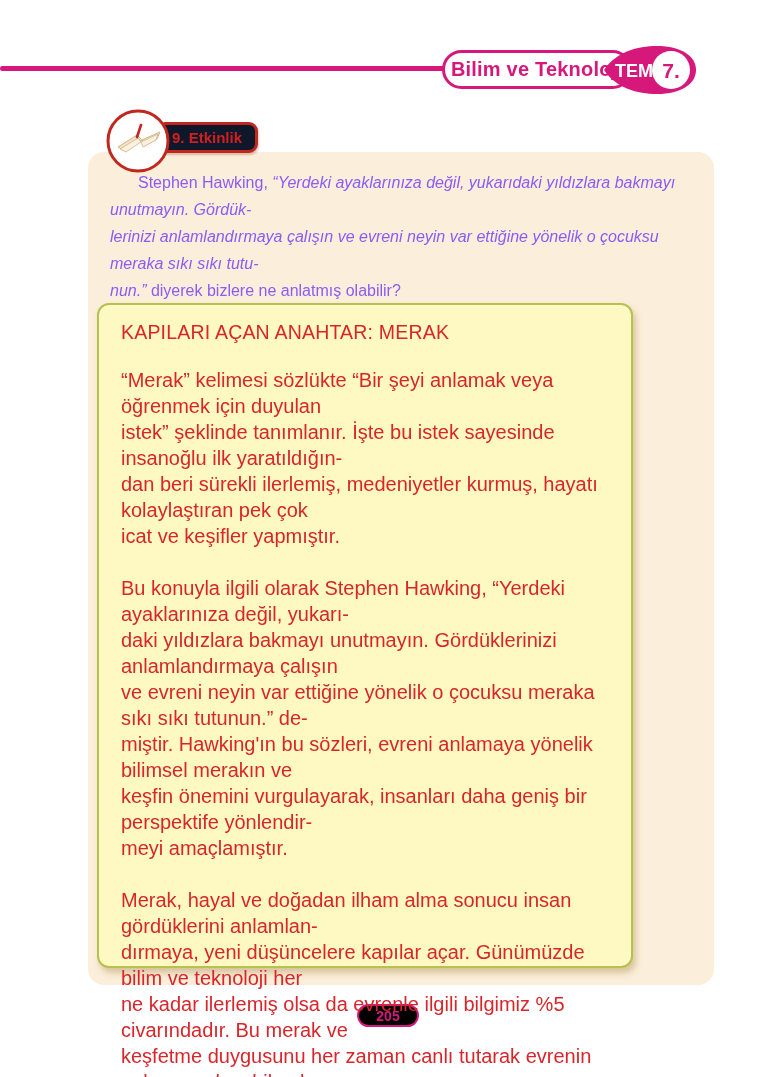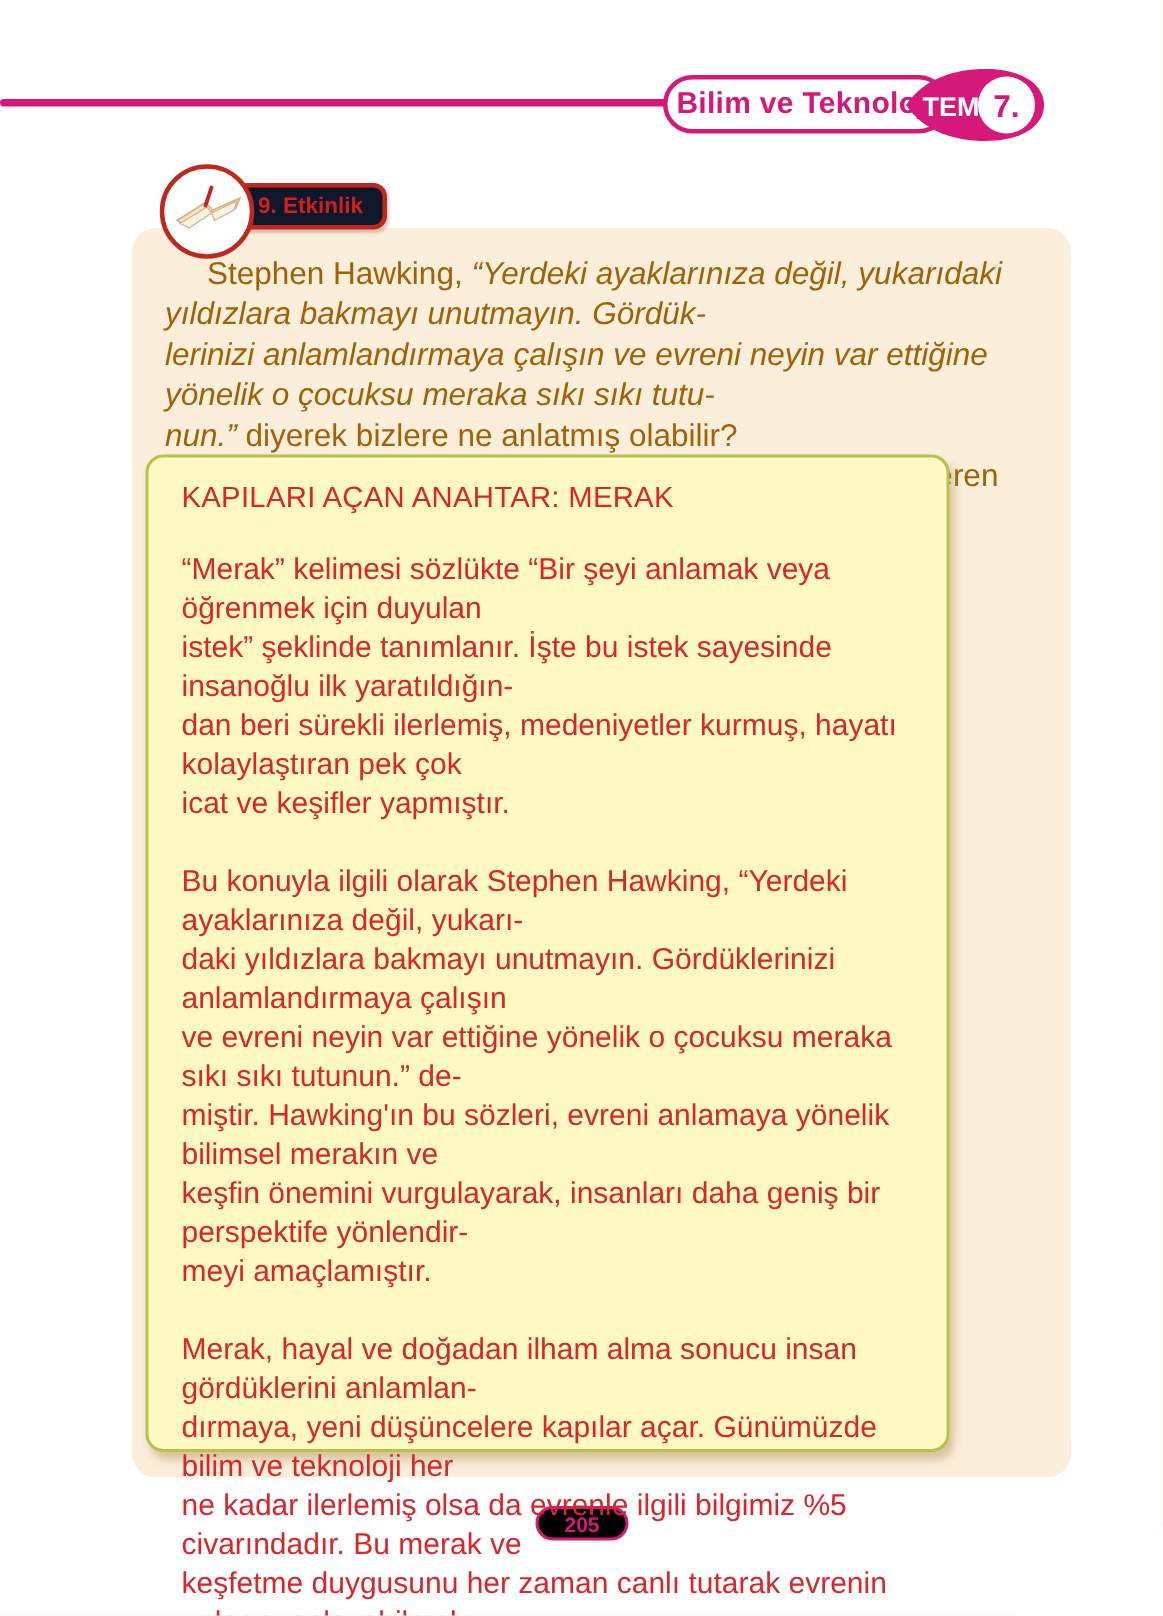--- a/index.html
+++ b/index.html
@@ -27,21 +27,21 @@
     box-shadow:1px 2px 2px rgba(120,40,20,.25);
   }
   .activity-pill span{color:#d11f1f;font-weight:bold;font-size:15px}
 
   
   .cream-panel{
     position:absolute;left:88px;top:152px;width:626px;height:833px;
     background:#fbeeda;border-radius:16px;z-index:0;
   }
   .intro{position:absolute;left:110px;top:169px;width:582px;z-index:1}
-  .intro p{margin:0;font-size:21px;line-height:27px;color:#a16207;text-indent:28px;white-space:pre-line}
+  .intro p{margin:0;font-size:16px;line-height:27px;color:#8b5cf6;text-indent:28px;white-space:pre-line}
   .intro .quote{font-style:italic}
 
   
   .answer-box{
     position:absolute;left:97px;top:303px;width:536px;height:665px;box-sizing:border-box;
     background:#fef9c3;border:2px solid #b5c24e;border-radius:12px;z-index:2;
     padding:16px 22px;box-shadow:3px 5px 6px rgba(175,145,85,.45);
   }
   .answer-title{margin:0 0 23px 0;color:#d8262b;font-size:19.5px;font-weight:normal;letter-spacing:.2px}
   .answer-box p.body{margin:0 0 26px 0;color:#d8262b;font-size:20px;line-height:26px;white-space:pre-line}

